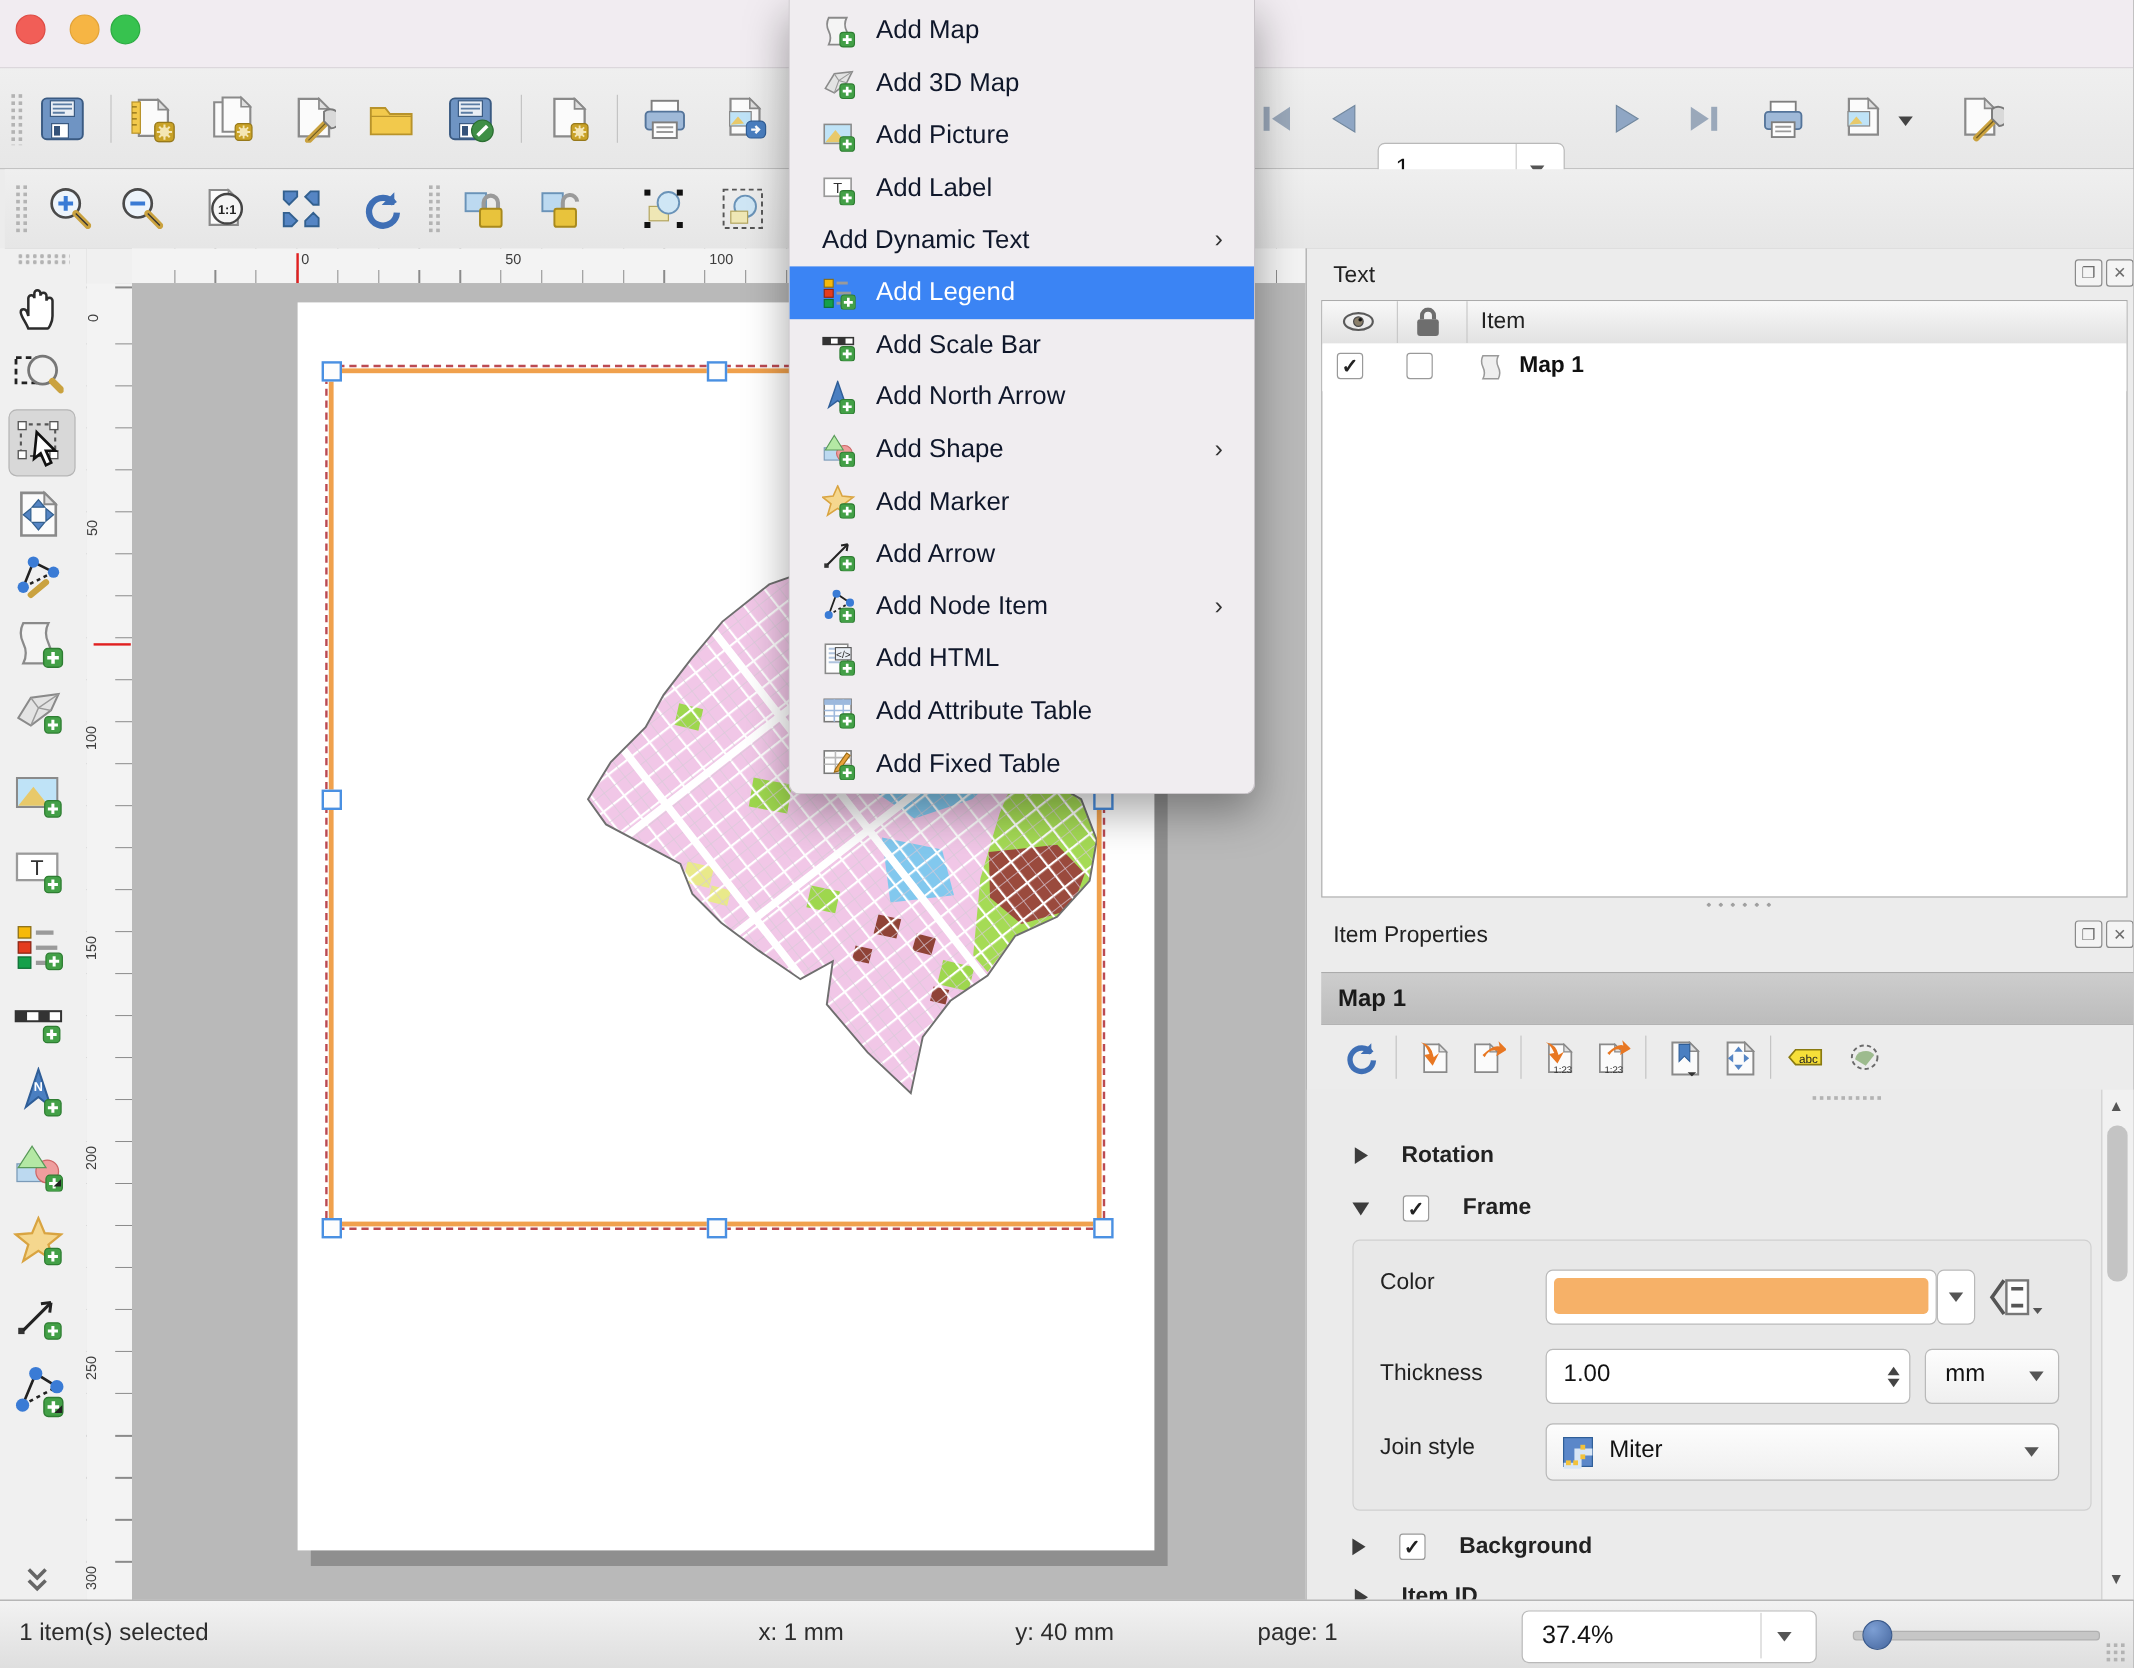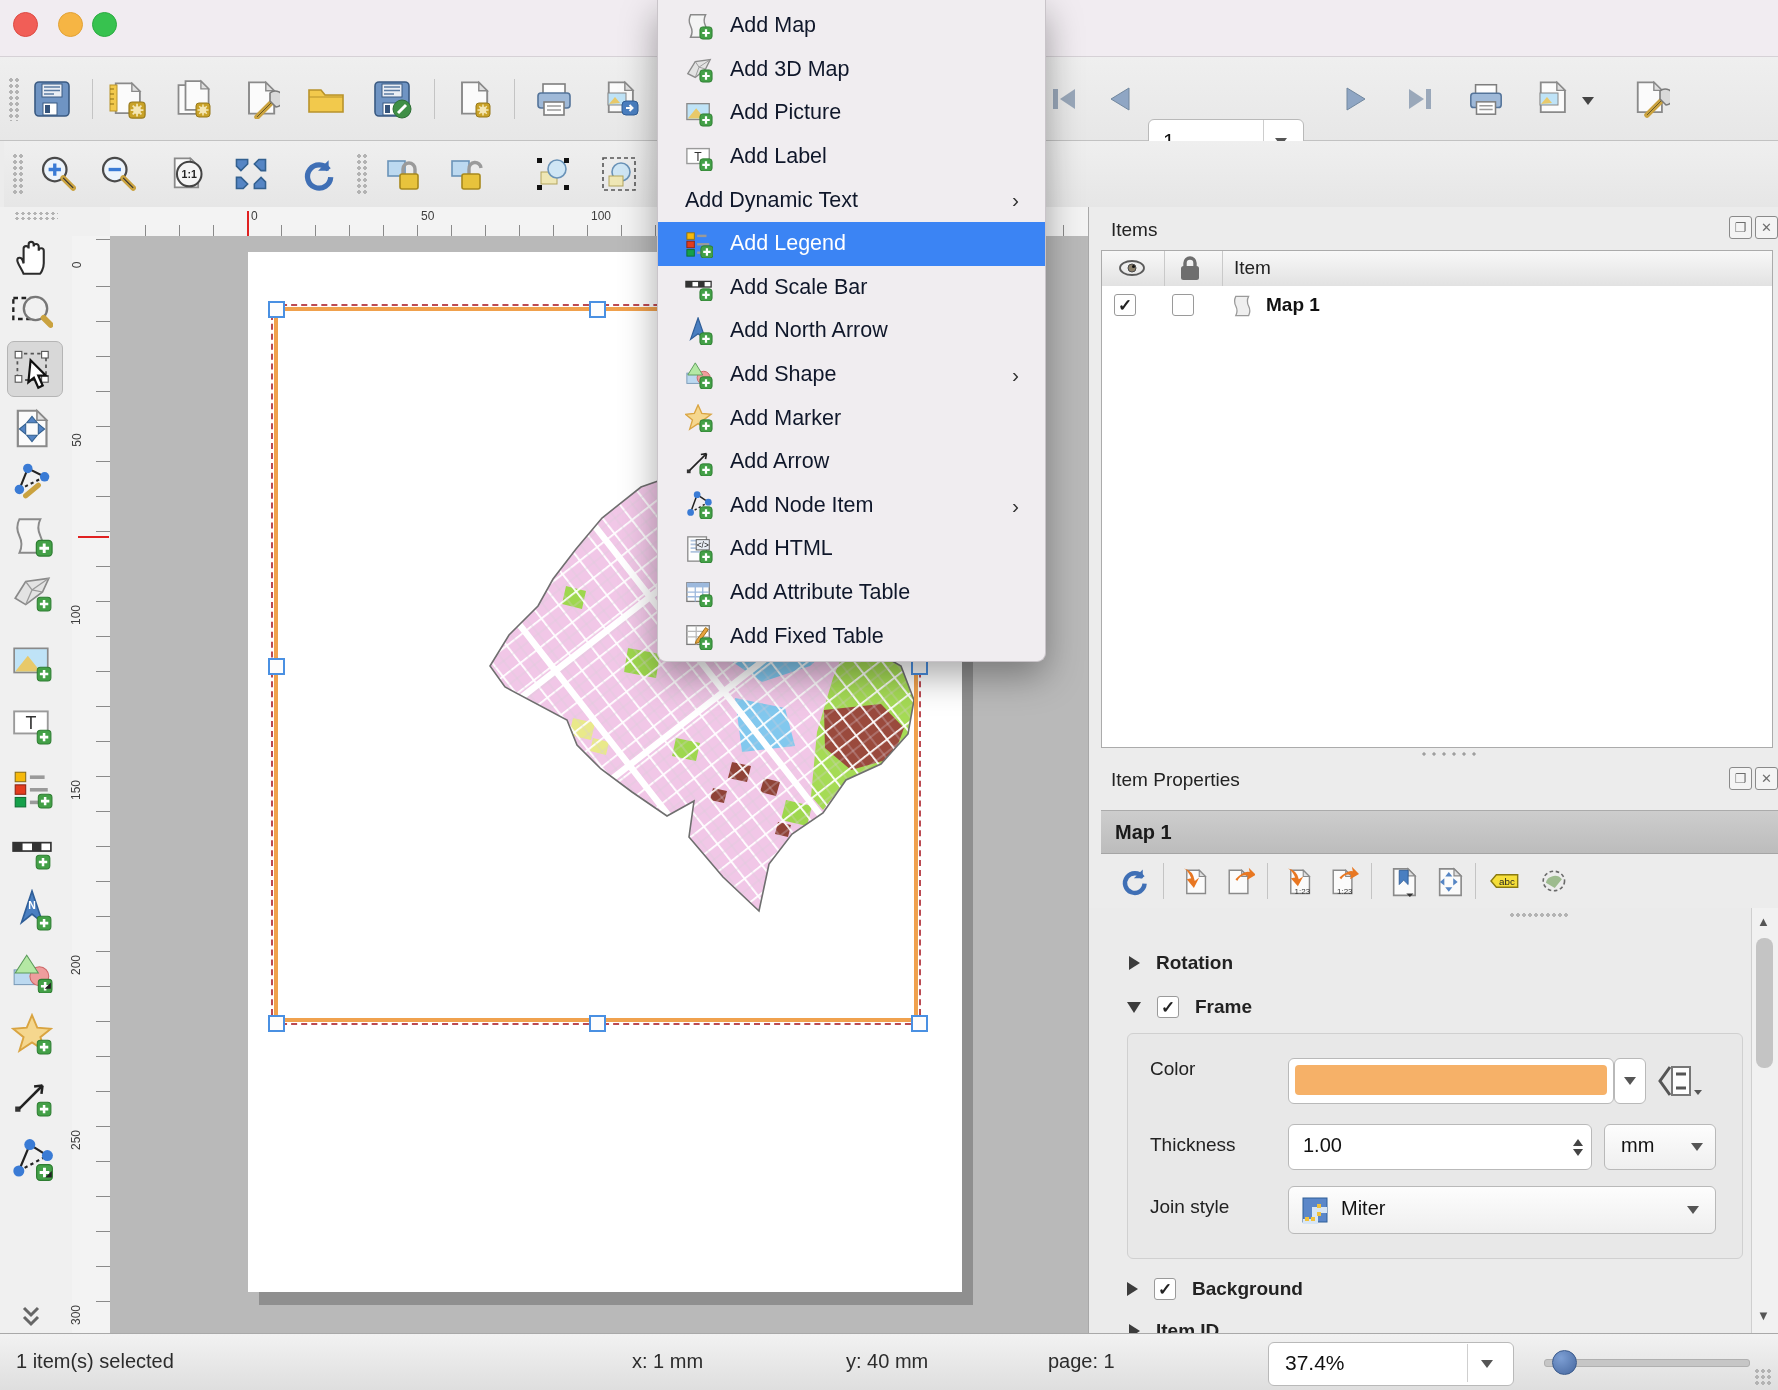--- a/index.html
+++ b/index.html
@@ -46,21 +46,21 @@
           font-size:13px;display:flex;align-items:center;justify-content:center;background:#f4f4f4;}
   #itemstree{left:12px;top:43px;width:670px;height:496px;background:#fff;border:1px solid #ababab;}
   #itemshead{position:absolute;left:0;top:0;width:100%;height:35px;background:linear-gradient(#f8f8f8,#e2e2e2);border-bottom:1px solid #c0c0c0;}
   .colsep{position:absolute;top:0;width:1px;height:35px;background:#c9c9c9;}
   .chk{width:20px;height:20px;background:#fff;border:1.5px solid #9a9a9a;border-radius:3px;
        display:flex;align-items:center;justify-content:center;font-size:17px;color:#222;font-weight:bold;}
   #splitdots{left:330px;top:543px;width:60px;height:8px;background-image:radial-gradient(circle,#9f9f9f 1.5px,transparent 1.7px);background-size:10px 8px;}
   #map1bar{left:12px;top:603px;width:678px;height:42px;background:linear-gradient(#cdcdcd,#bcbcbc);
            border-top:1px solid #ababab;border-bottom:1px solid #a5a5a5;display:flex;align-items:center;}
   #ipscroll{left:0px;top:701px;width:690px;height:425px;background:#ebebeb;overflow:hidden;}
-  .secrow{display:flex;align-items:center;gap:16px;font-weight:bold;font-size:19px;color:#222;}
+  .secrow{display:flex;align-items:center;gap:28px;font-weight:bold;font-size:19px;color:#222;}
   .tri{width:0;height:0;}
   .tri.right{border-left:11px solid #3c3c3c;border-top:7px solid transparent;border-bottom:7px solid transparent;}
   .tri.down{border-top:11px solid #3c3c3c;border-left:7px solid transparent;border-right:7px solid transparent;}
   #framebox{left:38px;top:125px;width:614px;height:224px;background:#e8e8e8;border:1px solid #d0d0d0;border-radius:6px;}
   .flabel{font-size:19px;color:#222;}
   .inputbox{background:#fff;border:1px solid #b9b9b9;border-radius:6px;}
   .combo{background:linear-gradient(#fdfdfd,#efefef);border:1px solid #b9b9b9;border-radius:6px;}
   .ddarrow{width:0;height:0;border-top:8px solid #555;border-left:6px solid transparent;border-right:6px solid transparent;}
   .spin{display:flex;flex-direction:column;justify-content:center;gap:3px;align-items:center;}
   .spin .up{width:0;height:0;border-bottom:7px solid #444;border-left:5px solid transparent;border-right:5px solid transparent;}
@@ -547,21 +547,21 @@
     <div class="handle" style="left:479px;top:65px;"></div>
     <div class="handle" style="left:801px;top:65px;"></div>
     <div class="handle" style="left:158px;top:422px;"></div>
     <div class="handle" style="left:801px;top:422px;"></div>
     <div class="handle" style="left:158px;top:779px;"></div>
     <div class="handle" style="left:479px;top:779px;"></div>
     <div class="handle" style="left:801px;top:779px;"></div>
   </div>
 
   <div id="rpanel" class="abs">
-    <span class="abs ptitle" style="left:22px;top:12px;">Items</span>
+    <span class="abs ptitle" style="left:22px;top:12px;">Text</span>
     <div class="abs winbtn" style="left:640px;top:9px;">❐</div>
     <div class="abs winbtn" style="left:666px;top:9px;">✕</div>
 
     <div id="itemstree" class="abs">
       <div id="itemshead">
         <svg class="abs" style="left:16px;top:9px;" width="28" height="17" viewBox="0 0 28 17">
             <use href="#s-eye"></use>
           </svg>
         <div class="colsep" style="left:62px;"></div>
         <svg class="abs" style="left:76px;top:5px;" width="24" height="25" viewBox="0 0 24 25">

